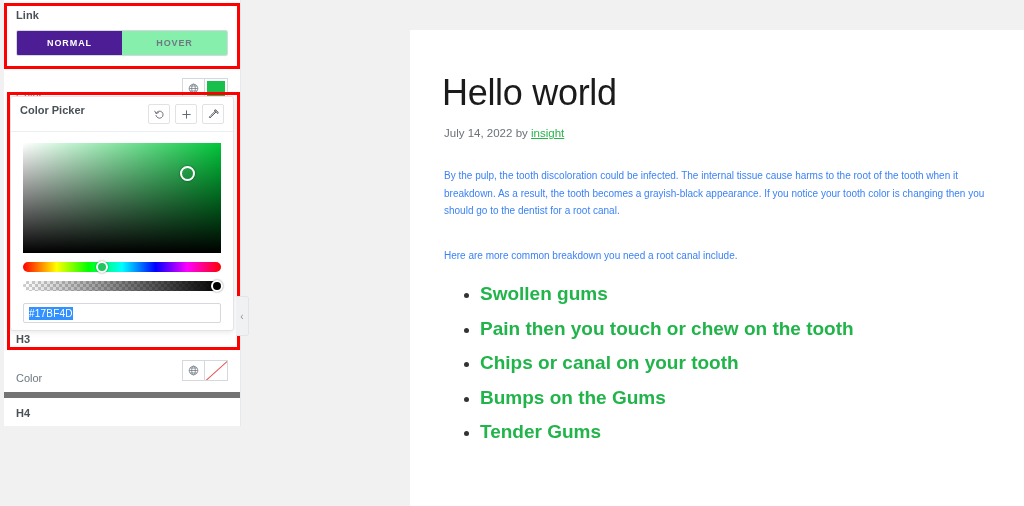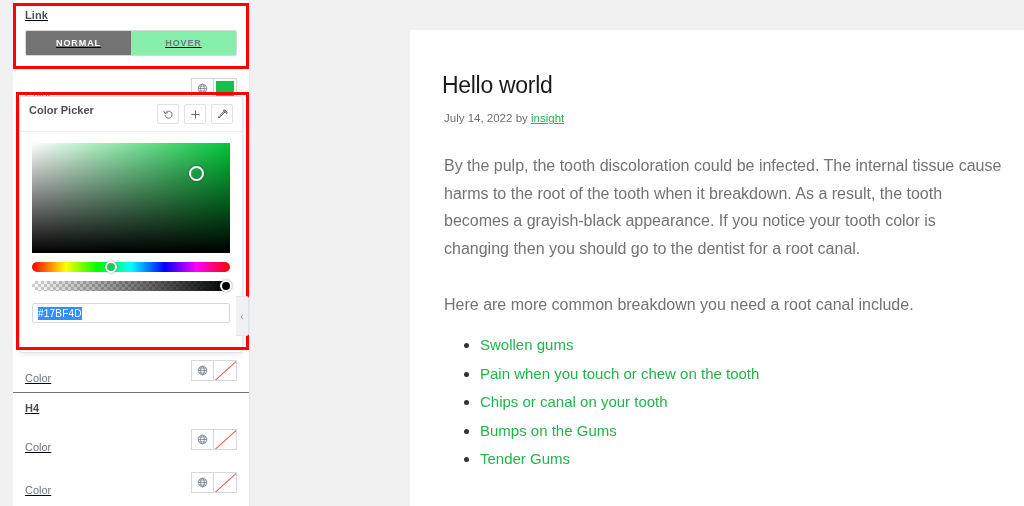--- a/index.html
+++ b/index.html
@@ -16,27 +16,26 @@
   }
   .app {
     position: relative;
     width: 1024px;
     height: 506px;
   }
 
   
   .panel {
     position: absolute;
-    left: 13px; top: 0;
+    left: 4px; top: 0;
     width: 236px;
-    height: 506px;
+    height: 426px;
     background: #ffffff;
     border-right: 1px solid #e6e9ec;
     overflow: hidden;
-    text-decoration: underline;
   }
 
   .section {
     padding: 9px 12px 10px 12px;
     border-bottom: 1px solid #eceff1;
   }
   .section-title {
     font-size: 11px;
     font-weight: bold;
     color: #495157;
@@ -60,21 +59,21 @@
     justify-content: center;
     font-size: 9px;
     letter-spacing: .9px;
     font-weight: bold;
     color: #6d7882;
     background: #86efac;
     cursor: pointer;
     user-select: none;
   }
   .tab.active {
-    background: #737373;
+    background: #4c1d95;
     color: #ffffff;
   }
 
   
   .row {
     display: flex;
     align-items: center;
     justify-content: space-between;
     padding: 8px 12px;
     min-height: 26px;
@@ -166,21 +165,21 @@
   .pbtn {
     width: 20px; height: 18px;
     border: 1px solid #dfe3e6;
     border-radius: 2px;
     background: #fff;
     display: flex;
     align-items: center;
     justify-content: center;
     cursor: pointer;
   }
-  .picker-body { padding: 11px 12px 29px 12px; }
+  .picker-body { padding: 11px 12px 7px 12px; }
 
   .sv-area {
     position: relative;
     width: 100%;
     height: 110px;
     background:
       linear-gradient(to top, #000 0%, rgba(0,0,0,0) 100%),
       linear-gradient(to right, #fff 0%, rgba(255,255,255,0) 100%),
       #00c63a;
   }
@@ -287,55 +286,55 @@
     height: 476px;
     background: #ffffff;
     box-sizing: border-box;
     overflow: hidden;
   }
   .post {
     padding: 42px 34px 0 32px;
   }
   .post-title {
     margin: 0;
-    font-size: 23px;
+    font-size: 36px;
     font-weight: normal;
     color: #1b1b1b;
     letter-spacing: -.3px;
     line-height: 1.15;
   }
   .post-meta {
     margin: 14px 0 0 2px;
     font-size: 11.5px;
     color: #6b7177;
   }
   .post-meta a {
     color: #29b34a;
     text-decoration: underline;
   }
   .post-body { padding: 0 14px 0 34px; }
   .post-body p {
     margin: 28px 8px 0 0;
-    font-size: 16px;
+    font-size: 10px;
     line-height: 1.72;
-    color: #737373;
+    color: #3b82f6;
   }
   .post-body ul {
     margin: 16px 0 0 0;
     padding-left: 36px;
     list-style: disc;
   }
   .post-body li {
     color: #333333;
     margin-bottom: 6px;
   }
   .post-body li span {
     color: #21b44a;
-    font-weight: normal;
-    font-size: 15px;
+    font-weight: bold;
+    font-size: 19px;
     line-height: 1.5;
   }
 </style>
 </head>
 <body>
 
 <div class="app">
 
   <div class="panel">
 
@@ -378,21 +377,21 @@
               <ellipse cx="8" cy="8" rx="2.7" ry="6.3"></ellipse>
             <line x1="1.8" y1="8" x2="14.2" y2="8"></line>
               <line x1="2.8" y1="4.4" x2="13.2" y2="4.4"></line>
             <line x1="2.8" y1="11.6" x2="13.2" y2="11.6"></line>
           </svg>
         </span>
         <span class="swatch-none"></span>
       </span>
     </div>
 
-    <div class="section" style="border-top:1px solid #737373;border-bottom:none;padding-bottom:2px">
+    <div class="section" style="border-top:6px solid #737373;border-bottom:none;padding-bottom:2px">
       <div class="section-title" style="margin-bottom:2px">H4</div>
     </div>
     <div class="row">
       <span class="row-label">Color</span>
       <span class="row-controls">
         <span class="ctl-box">
           <svg width="11" height="11" viewBox="0 0 16 16" fill="none" stroke="#6d7882" stroke-width="1.1">
             <circle cx="8" cy="8" r="6.3"></circle>
               <ellipse cx="8" cy="8" rx="2.7" ry="6.3"></ellipse>
             <line x1="1.8" y1="8" x2="14.2" y2="8"></line>
@@ -473,21 +472,21 @@
         <span>July 14, 2022</span>
         <span>by</span>
         <a href="#">insight</a>
       </div>
     </div>
     <div class="post-body">
       <p>By the pulp, the tooth discoloration could be infected. The internal tissue cause harms to the root of the tooth when it breakdown. As a result, the tooth becomes a grayish-black appearance. If you notice your tooth color is changing then you should go to the dentist for a root canal.</p>
       <p>Here are more common breakdown you need a root canal include.</p>
       <ul>
         <li><span>Swollen gums</span></li>
-        <li><span>Pain when you touch or chew on the tooth</span></li>
+        <li><span>Pain then you touch or chew on the tooth</span></li>
         <li><span>Chips or canal on your tooth</span></li>
         <li><span>Bumps on the Gums</span></li>
         <li><span>Tender Gums</span></li>
       </ul>
     </div>
   </div>
 
 </div>
 
 </body></html>

